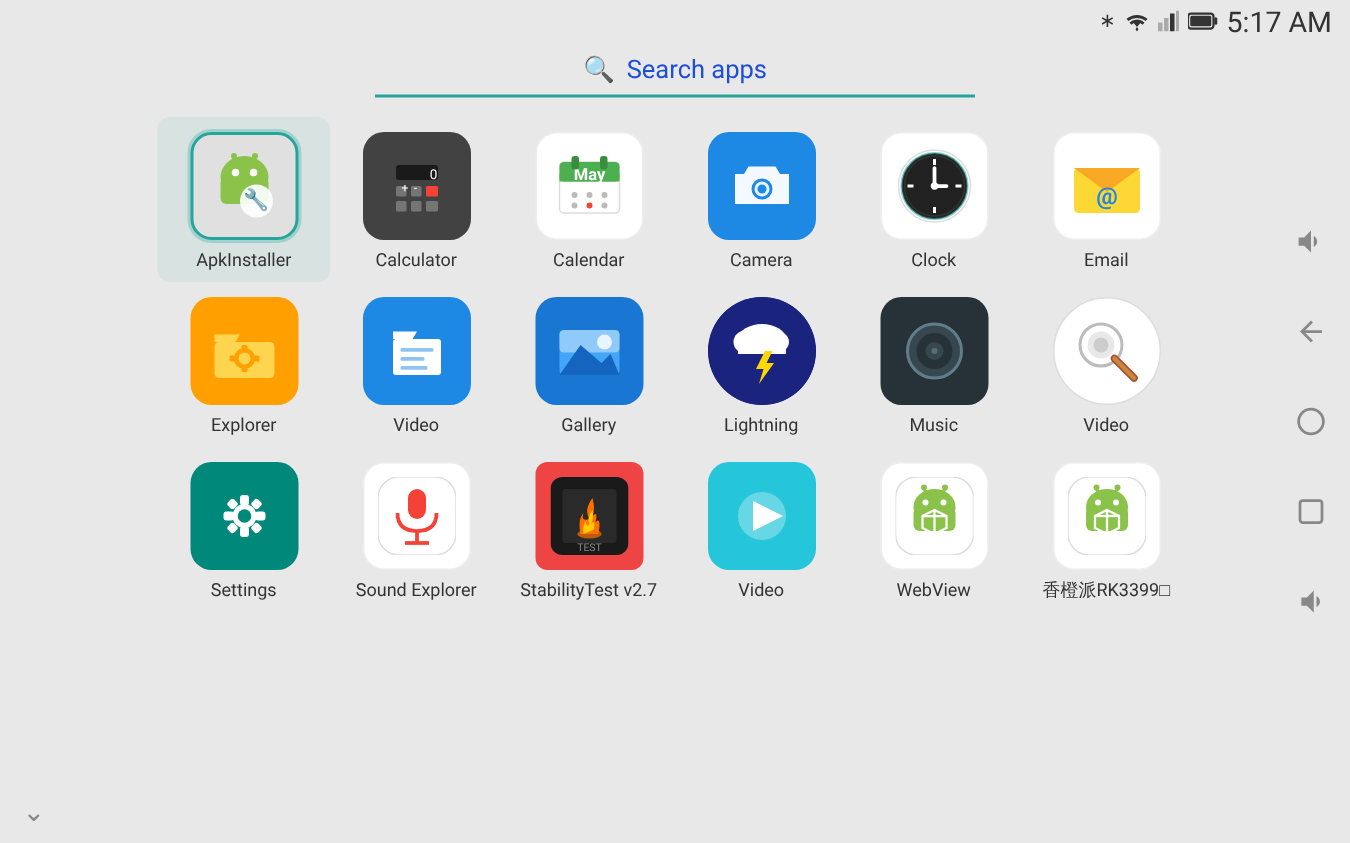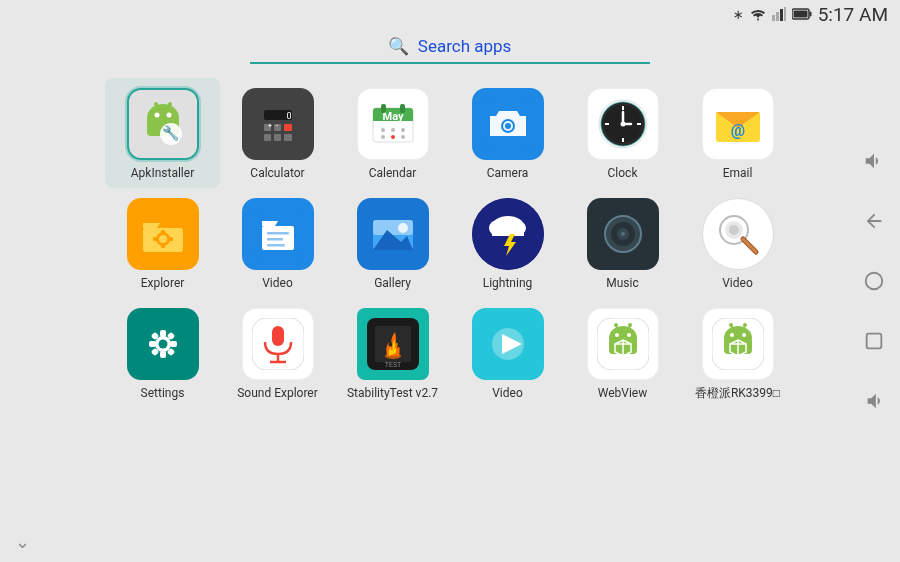--- a/index.html
+++ b/index.html
@@ -199,21 +199,21 @@
       border-radius: 14px;
     }
     
     .icon-soundrecorder {
       background: white;
       border-radius: 14px;
       border: 1px solid #eee;
     }
     
     .icon-stabilitytest {
-      background: #14b8a6;
+      background: #ef4444;
       border-radius: 8px;
     }
     
     .icon-video {
       background: #26c6da;
       border-radius: 14px;
     }
     
     .icon-webview {
       background: white;

